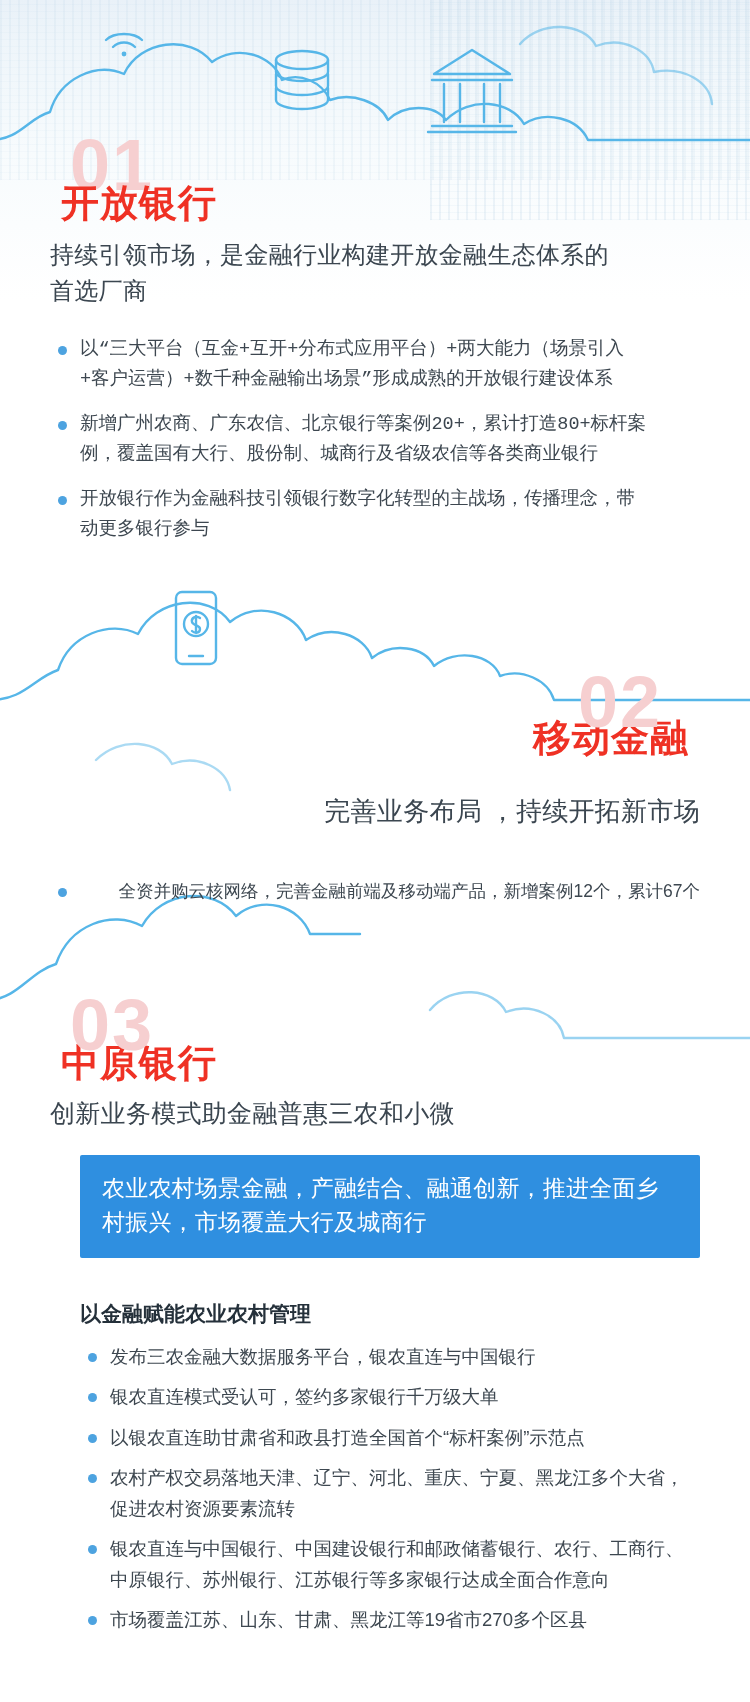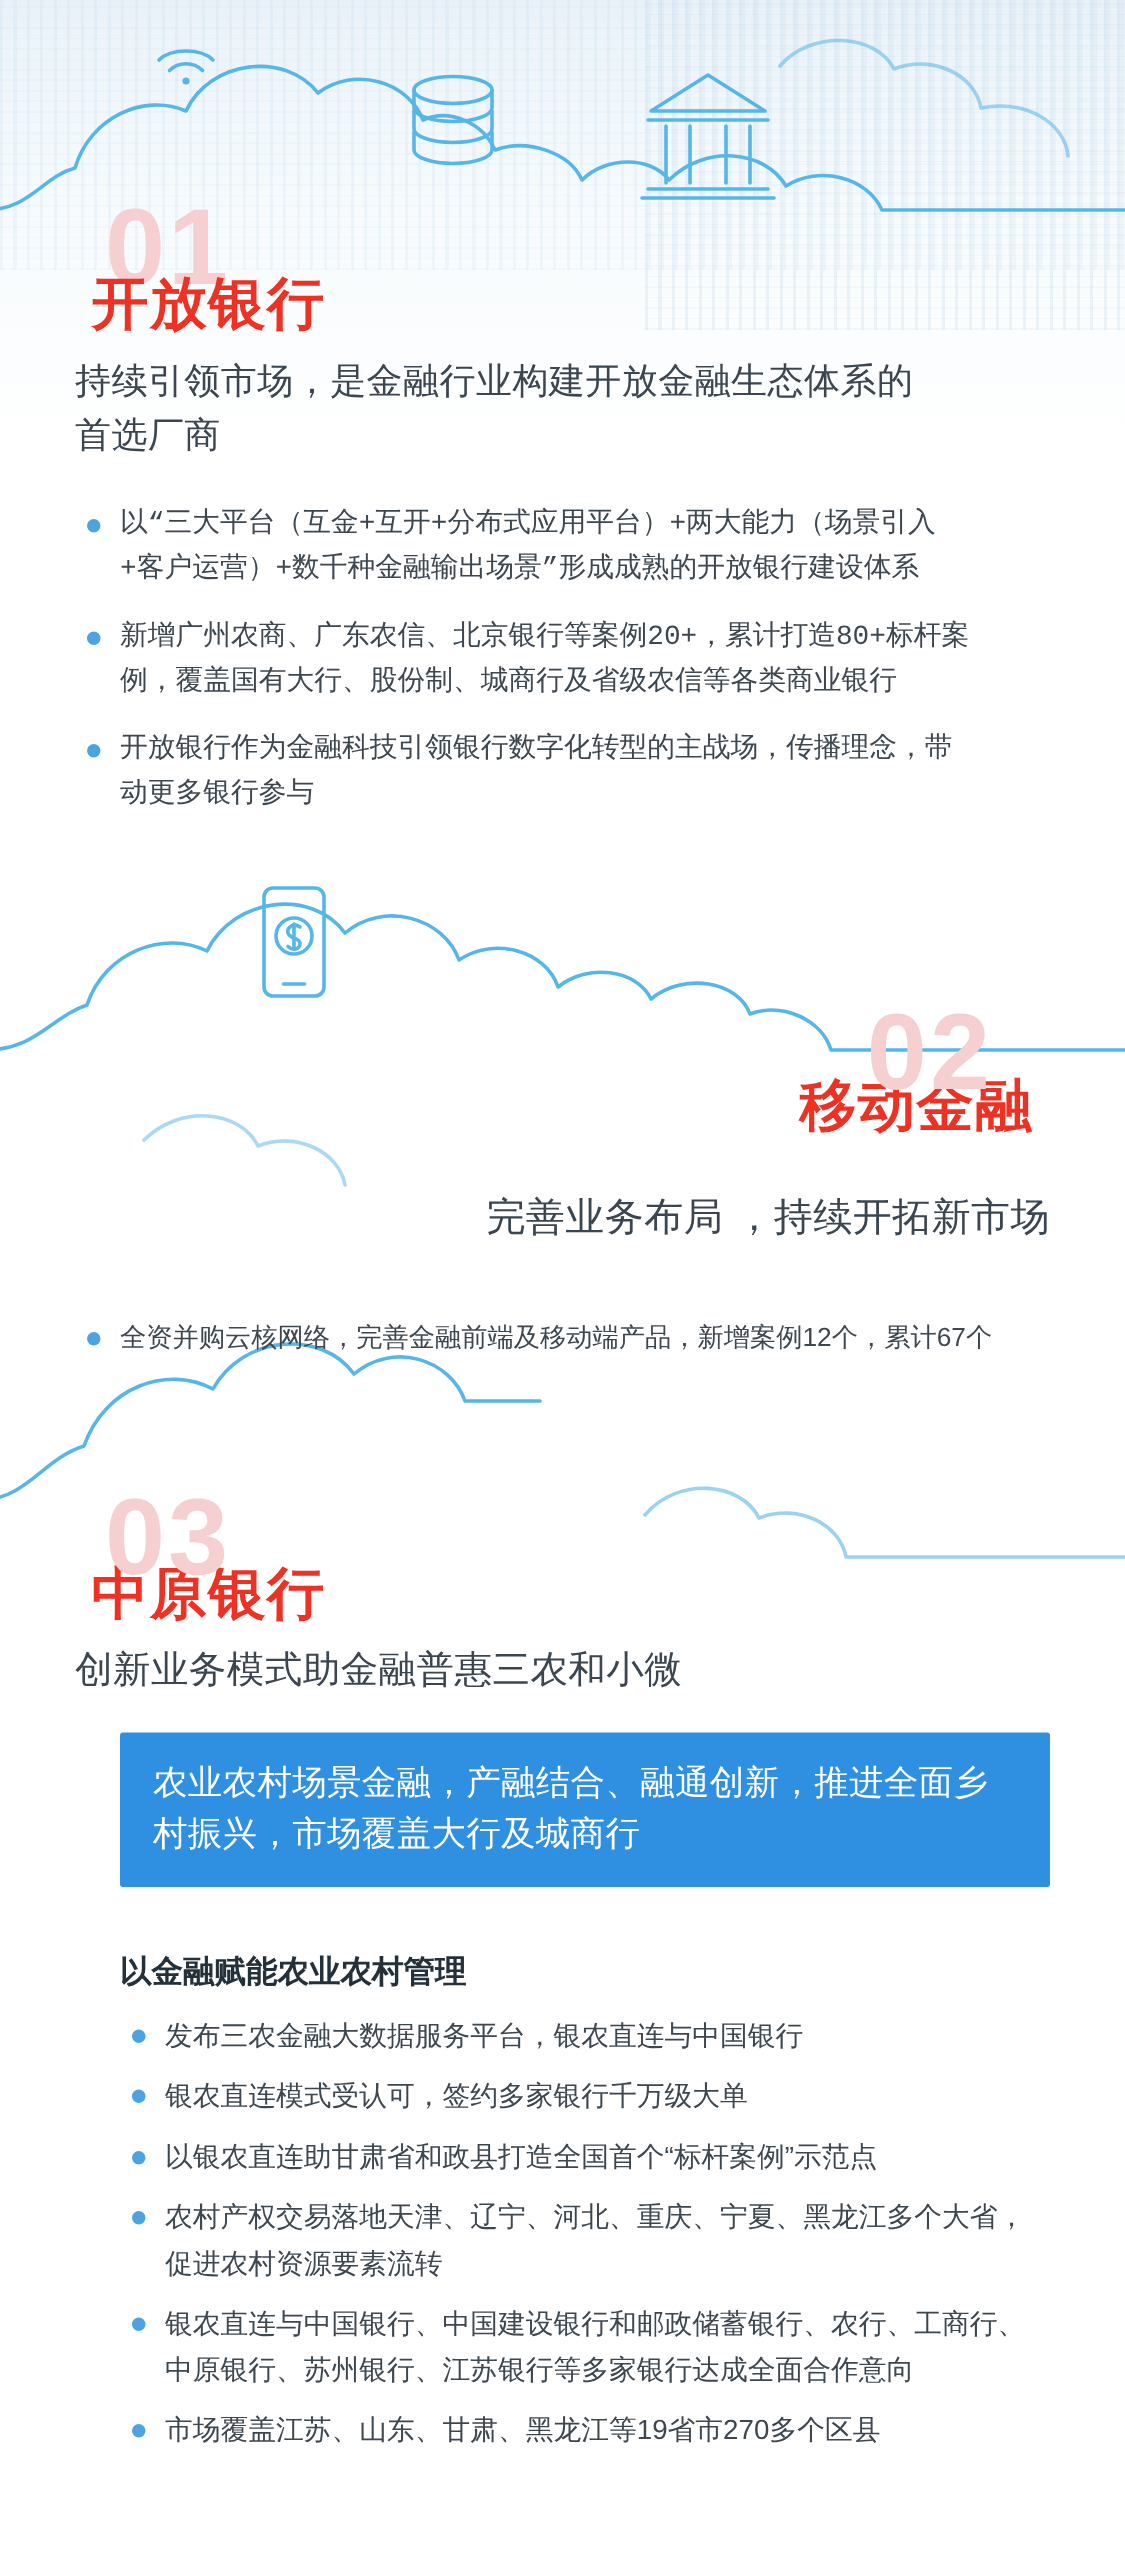--- a/index.html
+++ b/index.html
@@ -122,21 +122,21 @@
     text-align: right;
   }
   #sec2 .num-watermark { top: 0px; right: 88px; left: auto; }
   #sec2 .sec-title { padding-top: 52px; }
   #sec2 .sec-sub {
     font-size: 26px;
     color: #3b4650;
     margin-top: 32px;
   }
   #sec2 ul.bullets {
-    text-align: left;
+    text-align: right;
     margin-top: 46px;
   }
   #sec2 ul.bullets li { font-size: 17.5px; }
 
   
   #sec3 {
     padding: 0 50px;
     margin-top: 95px;
   }
   #sec3 .num-watermark { top: -12px; left: 70px; }

